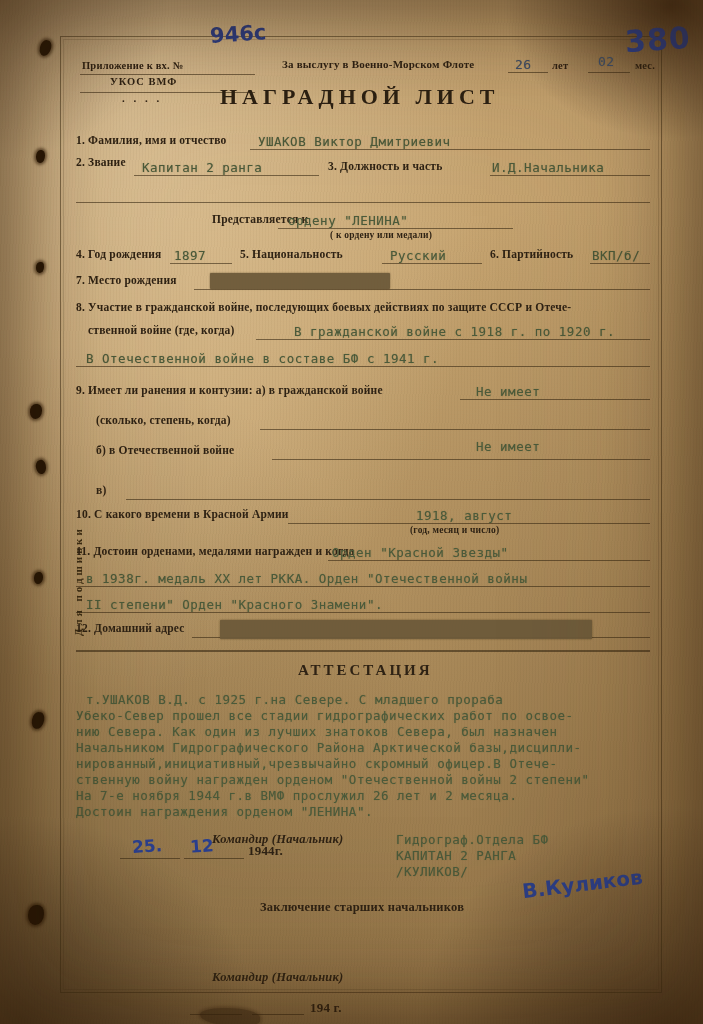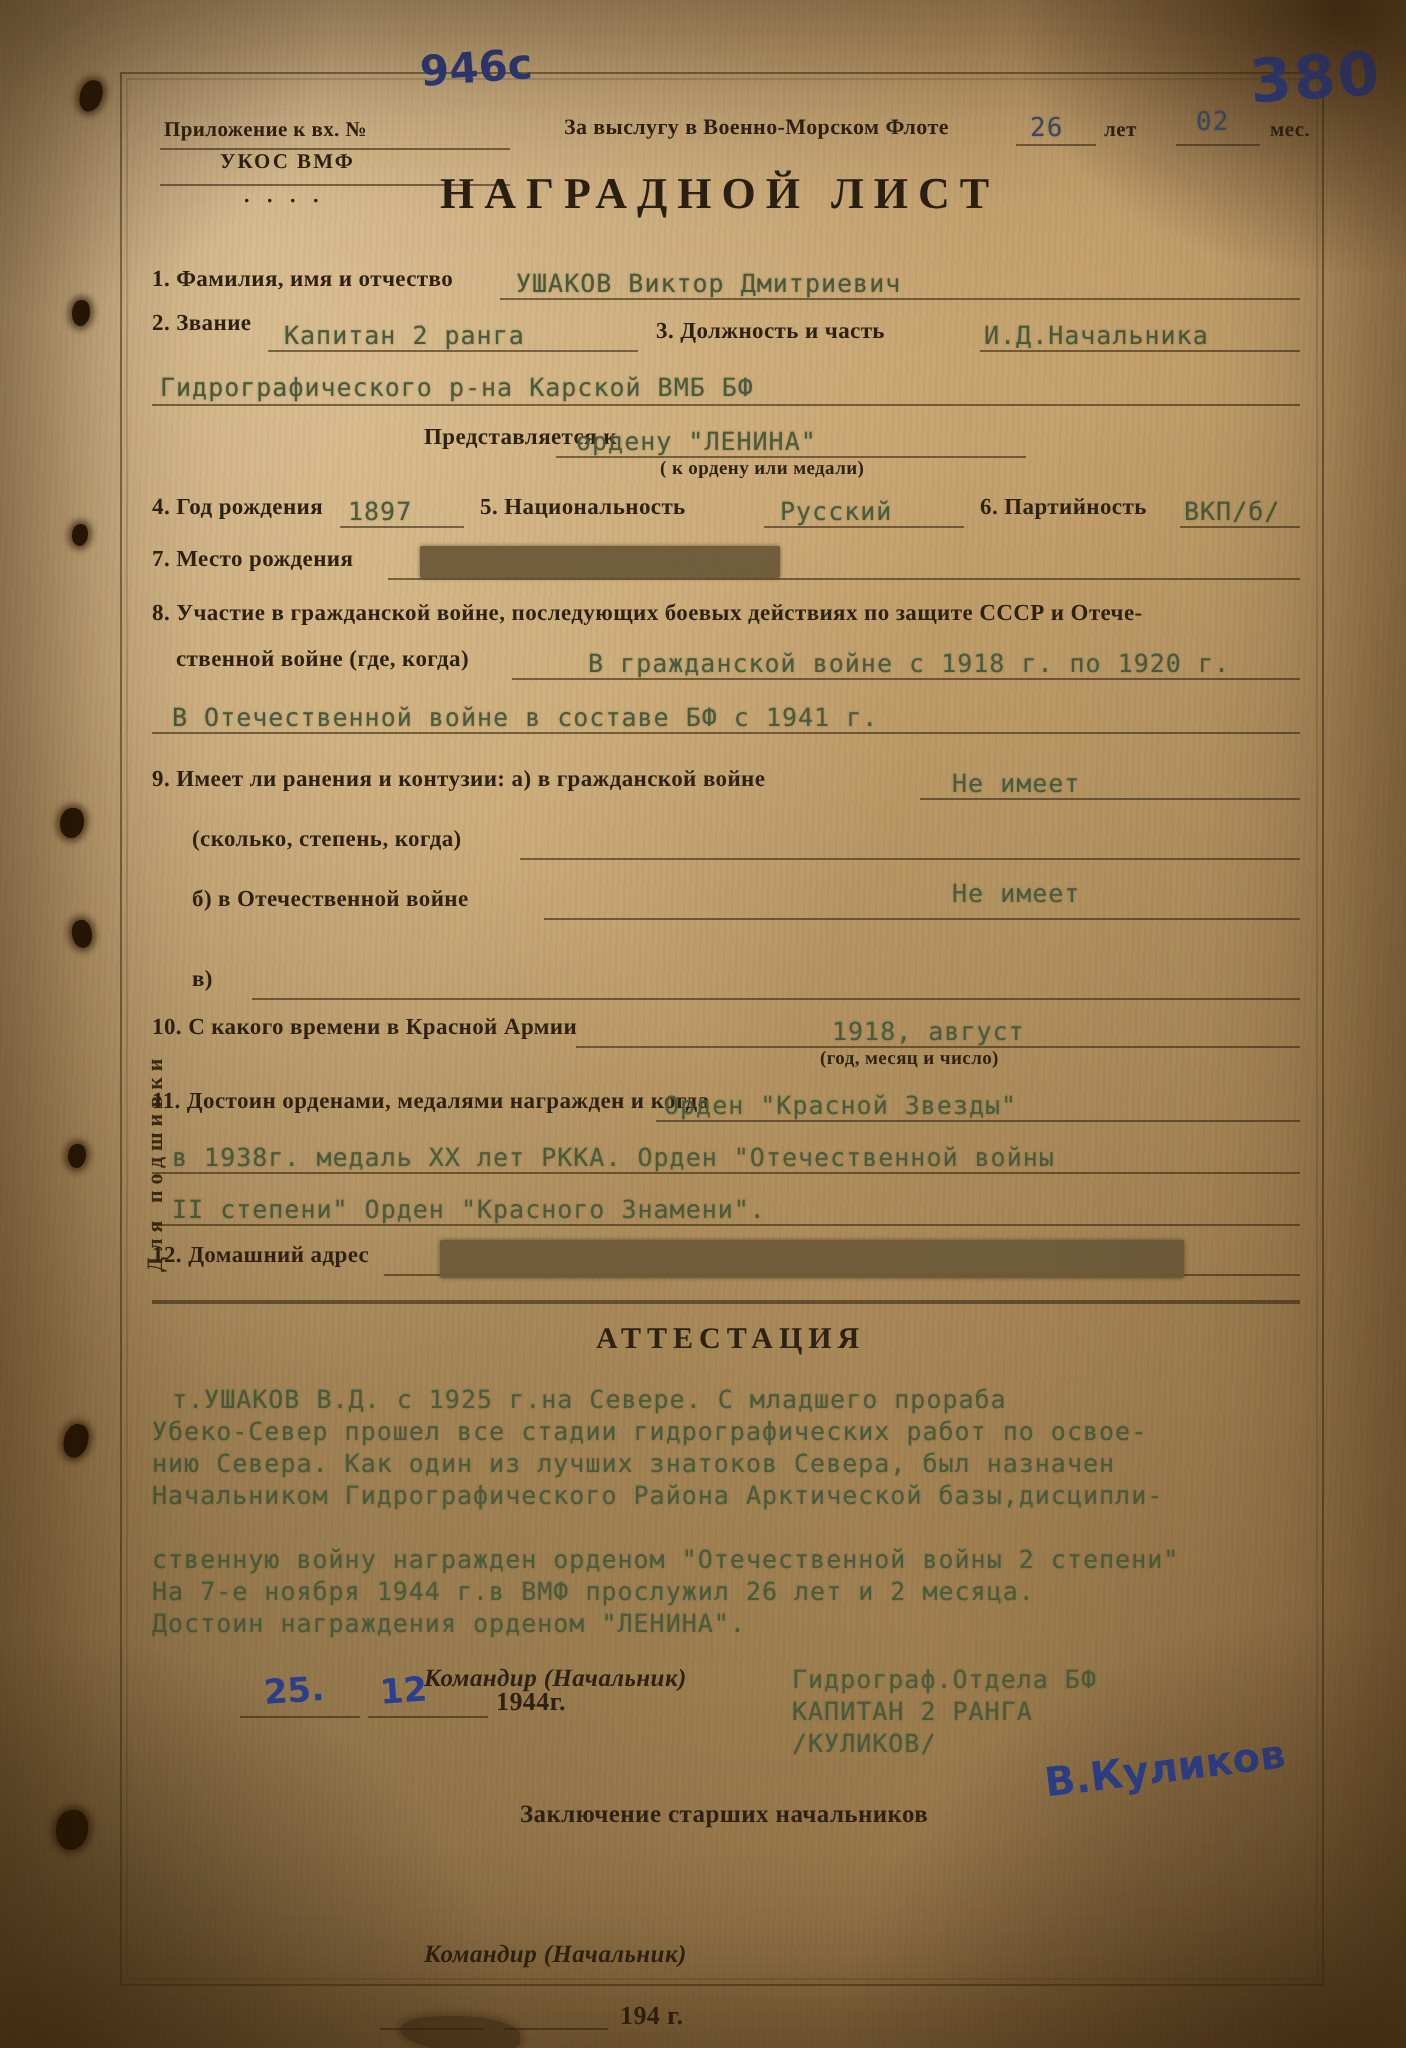--- a/index.html
+++ b/index.html
@@ -182,23 +182,20 @@
   <div class="row pr" style="left:268px;top:124px;font-size:11.5px;">
     <span>3.</span>
     <span>Должность и часть</span>
   </div>
   <div class="line" style="left:430px;top:139px;width:160px;"></div>
   <div class="row tw" style="left:432px;top:124px;font-size:12.5px;">
     <span>И.Д.Начальника</span>
   </div>
 
   <div class="line" style="left:16px;top:166px;width:574px;"></div>
-  <div class="row tw" style="left:20px;top:150px;font-size:12.5px;">
-    <span>Гидрографического р-на Карской ВМБ БФ</span>
-  </div>
 
   <div class="row pr" style="left:112px;top:177px;font-size:11.5px;margin-left:40px;">
     <span>Представляется к</span>
   </div>
   <div class="line" style="left:218px;top:192px;width:235px;"></div>
   <div class="row tw" style="left:228px;top:177px;font-size:12.5px;">
     <span>ордену "ЛЕНИНА"</span>
   </div>
   <div class="row pr sub-small" style="left:270px;top:194px;">
     <span>( к ордену или медали)</span>
@@ -327,20 +324,23 @@
     <span>т.УШАКОВ В.Д. с 1925 г.на Севере. С младшего прораба</span>
   </div>
   <div class="row tw" style="left:16px;top:672px;font-size:12.5px;">
     <span>Убеко-Север прошел все стадии гидрографических  работ по освое-</span>
   </div>
   <div class="row tw" style="left:16px;top:688px;font-size:12.5px;">
     <span>нию Севера. Как один из лучших знатоков Севера, был назначен</span>
   </div>
   <div class="row tw" style="left:16px;top:704px;font-size:12.5px;">
     <span>Начальником Гидрографического Района Арктической базы,дисципли-</span>
+  </div>
+  <div class="row tw" style="left:16px;top:720px;font-size:12.5px;">
+    <span>нированный,инициативный,чрезвычайно скромный офицер.В Отече-</span>
   </div>
   <div class="row tw" style="left:16px;top:736px;font-size:12.5px;">
     <span>ственную войну награжден орденом "Отечественной войны 2 степени"</span>
   </div>
   <div class="row tw" style="left:16px;top:752px;font-size:12.5px;">
     <span>На  7-е ноября 1944 г.в ВМФ прослужил 26 лет и 2 месяца.</span>
   </div>
   <div class="row tw" style="left:16px;top:768px;font-size:12.5px;">
     <span>     Достоин награждения орденом "ЛЕНИНА".</span>
   </div>

